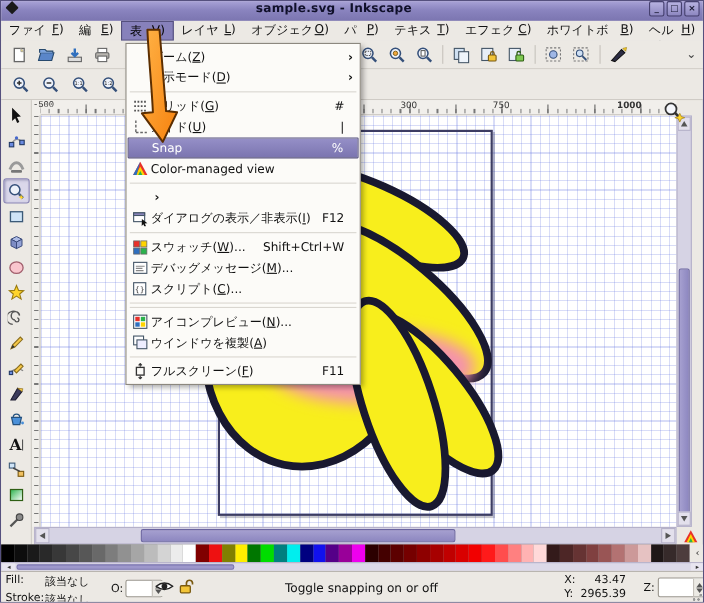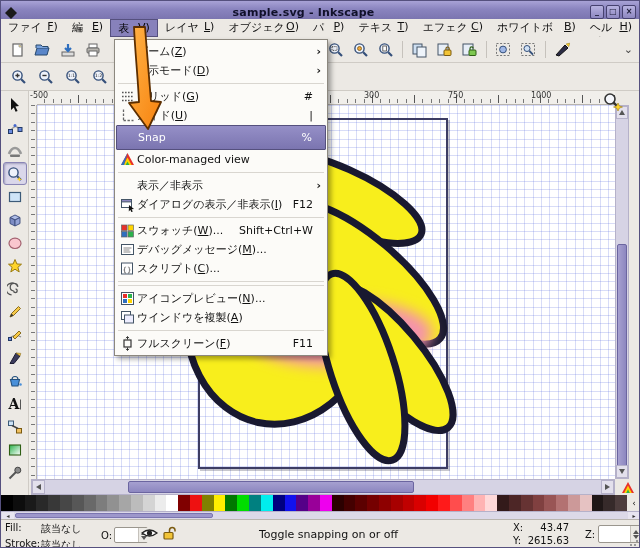--- a/index.html
+++ b/index.html
@@ -3,21 +3,21 @@
 <meta charset="utf-8">
 <style>
   html,body{margin:0;padding:0;background:#d8d4cf;}
   *{box-sizing:border-box;}
   .window{position:relative;width:640px;height:548px;overflow:hidden;
     font-family:"DejaVu Sans","Liberation Sans",sans-serif;background:#ece9e4;
     border:1px solid #55507e;}
   
   .titlebar{position:absolute;left:0;top:0;right:0;height:18px;
     background:linear-gradient(180deg,#a8a2d6 0%,#8a84bf 45%,#7b75b0 100%);
-    display:flex;align-items:flex-end;font-size:11px;font-weight:bold;color:#10102a;gap:31px;}
+    display:flex;align-items:flex-start;font-size:11px;font-weight:bold;color:#10102a;gap:31px;}
   .tb-logo{width:12px;height:12px;margin-left:4px;background:#1a1a1a;
     clip-path:polygon(50% 0,100% 50%,50% 100%,0 50%);}
   .tb-title{flex:1;text-align:center;letter-spacing:.2px;}
   .win-btns{display:flex;gap:2px;margin-right:3px;}
   .win-btn{width:14px;height:14px;border:1px solid #46416f;border-radius:2px;
     background:linear-gradient(#b7b2e0,#8d87c0);font-size:8px;line-height:11px;
     text-align:center;color:#1a1a33;font-weight:bold;}
   
   .menubar{position:absolute;left:0;top:18px;right:0;height:18px;background:#ece9e4;
     display:flex;align-items:stretch;font-size:11px;color:#111;}
@@ -111,21 +111,21 @@
                radial-gradient(circle at 8px 4px,#999 1px,transparent 1.4px);}
   
   .menu-popup{position:absolute;left:113px;top:38px;width:214px;background:#fcfbf8;
     border:1px solid #8c887f;box-shadow:3px 3px 5px rgba(0,0,0,.35);padding:2px 1px;z-index:40;}
   .menu-item{height:19px;display:flex;align-items:center;font-size:11px;color:#111;padding:0 5px 0 2px;}
   .menu-item .mi-icon{width:19px;display:flex;align-items:center;justify-content:center;}
   .menu-item .mi-label{flex:1;white-space:nowrap;}
   .menu-item .mi-short{margin-left:10px;white-space:nowrap;}
   .menu-item .mi-sub{width:8px;text-align:right;font-weight:bold;}
   .menu-item.selected{background:linear-gradient(180deg,#958fc7,#7b75b0);border:1px solid #55507e;
-    color:#fff;border-radius:1px;height:25px;}
+    color:#fff;border-radius:1px;height:19px;}
   .menu-sep{height:1px;background:#d9d6d0;margin:3px 2px;}
   
   .overlay{position:absolute;left:0;top:0;width:640px;height:548px;pointer-events:none;z-index:60;}
   u{text-decoration:underline;}
 </style>
 </head>
 <body>
 
 <div class="window">
 
@@ -311,24 +311,24 @@
             <text x="6.5" y="8.4" font-size="4.6" text-anchor="middle" fill="#222" font-family="DejaVu Sans">1:2</text>
           </svg>
         </div>
       </div>
     </div>
 
   <div class="ruler-corner"></div>
   <div class="hruler" id="hruler">
     <div class="minor"></div>
       <div class="major"></div>
-  <span class="rlabel" style="left: -7px;">-500</span>
+  <span class="rlabel" style="left: -7px; font-family: Liberation Mono, monospace;">-500</span>
       <span class="rlabel" style="left: 327px;">300</span>
       <span class="rlabel" style="left: 411px;">750</span>
-      <span class="rlabel" style="left: 494px;">1000</span>
+      <span class="rlabel" style="left: 524px; font-weight: bold;">1000</span>
     </div>
   <div class="vruler">
       <div class="minor"></div>
     </div>
 
   <div class="toolbox" id="toolbox">
       <div class="tool">
         <div style="display: flex;">
           <svg width="16" height="16">
             <polygon points="4,1 12,9 8.4,9.4 10.6,14 8.6,14.8 6.8,10.4 4,13" fill="#111"></polygon>
@@ -609,21 +609,21 @@
     </svg>
     <svg class="sb-lock" width="16" height="16">
       <rect x="3" y="7.5" width="9" height="6.5" rx="1" fill="#f2c437" stroke="#7a5a10" stroke-width="1.2"></rect>
       <path d="M8.5 7.5 V4.8 A2.8 2.8 0 0 1 14 4.8 V6.4" fill="none" stroke="#7a5a10" stroke-width="1.5"></path>
     </svg>
     <div class="sb-msg">Toggle snapping on or off</div>
     <div class="coords">
       <span>X:</span>
       <span class="num">43.47</span>
       <span>Y:</span>
-      <span class="num">2615.63</span>
+      <span class="num">2965.39</span>
     </div>
     <div class="zoombox">
       <span>Z:</span>
       <div class="spinbox">
         <span class="val">92%</span>
         <span class="steppers">
             <span class="tri-up"></span>
             <span class="tri-dn"></span>
           </span>
       </div>
@@ -677,21 +677,20 @@
             <polygon points="5.6,13 7.5,9.4 9.4,13" fill="#2bb24c"></polygon>
             <polygon points="1,13 7.5,1 4.2,13" fill="#2f6fbe"></polygon>
           </svg>
         </div>
         <div class="mi-label">Color-managed view</div>
         <div class="mi-sub"></div>
       </div>
       <div class="menu-sep"></div>
       <div class="menu-item">
         <div class="mi-icon"></div>
-        <div class="mi-label">表示／非表示</div>
         <div class="mi-sub">›</div>
       </div>
       <div class="menu-item">
         <div class="mi-icon">
           <svg width="15" height="15">
             <rect x="1.5" y="2.5" width="10" height="8" fill="#fff" stroke="#456"></rect>
             <rect x="1.5" y="2.5" width="10" height="2.4" fill="#8d87c0" stroke="#456"></rect>
             <polygon points="9,8 14,12 11.6,12.2 12.8,14.6 11.3,15 10.3,12.8 8.8,14.4" fill="#111"></polygon>
           </svg>
         </div>

